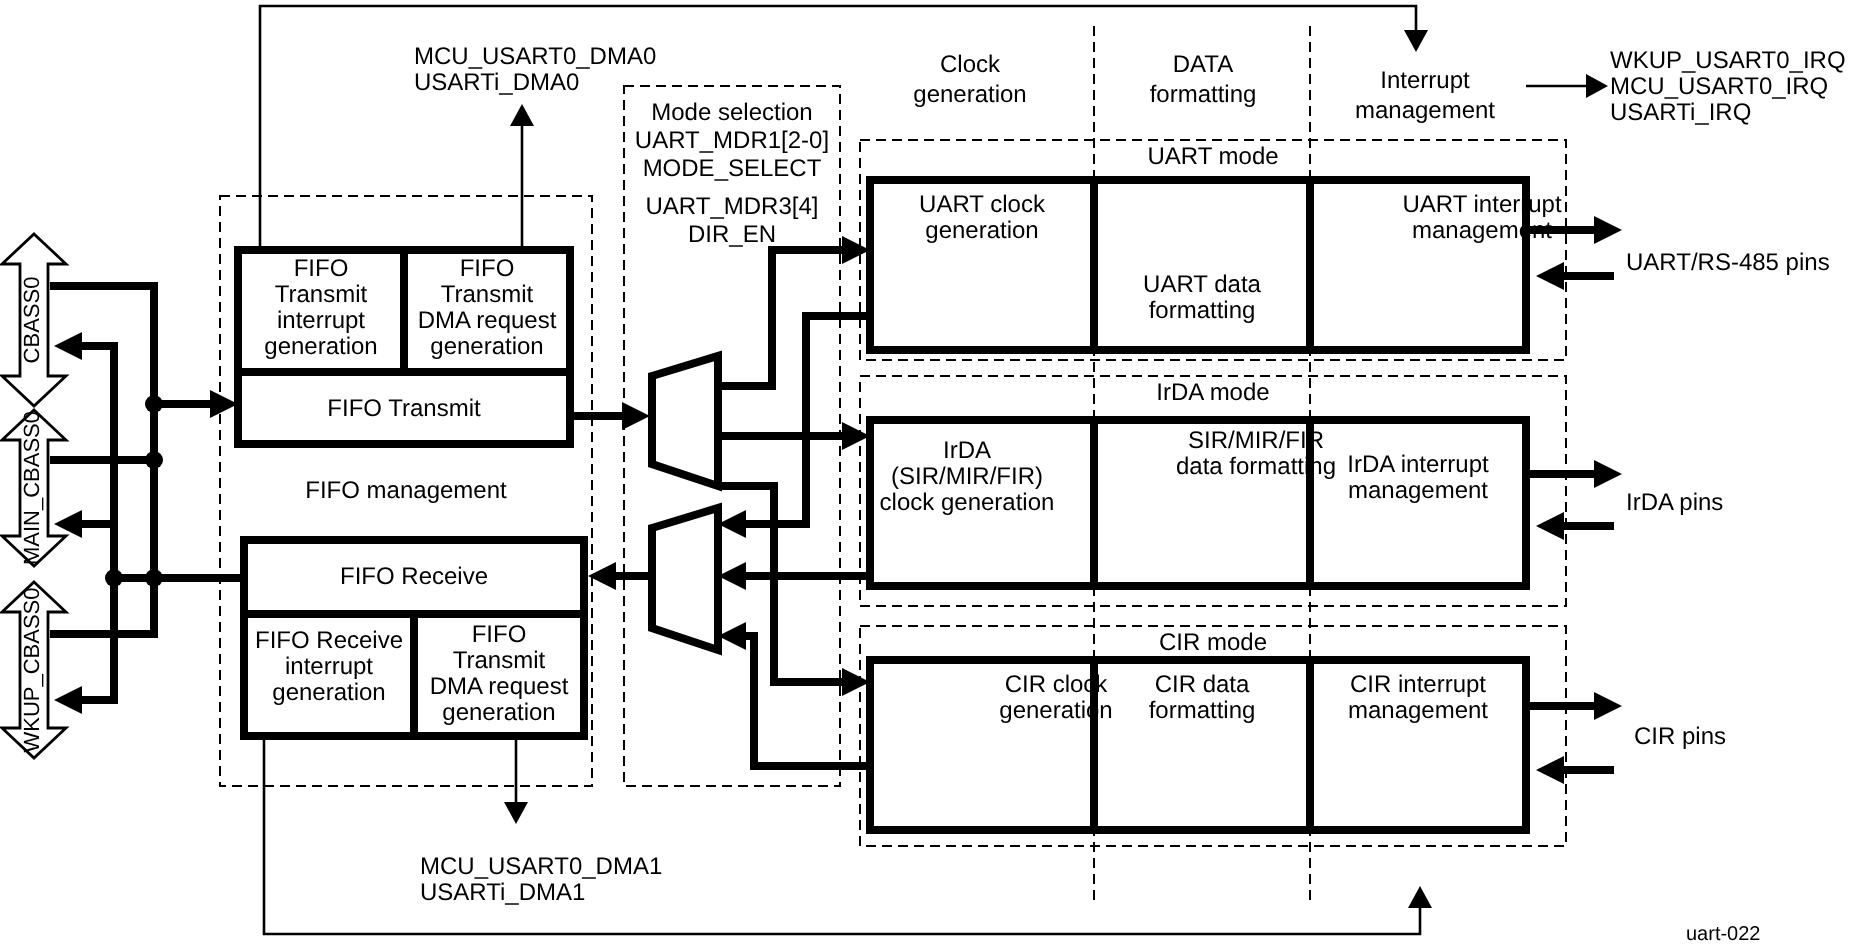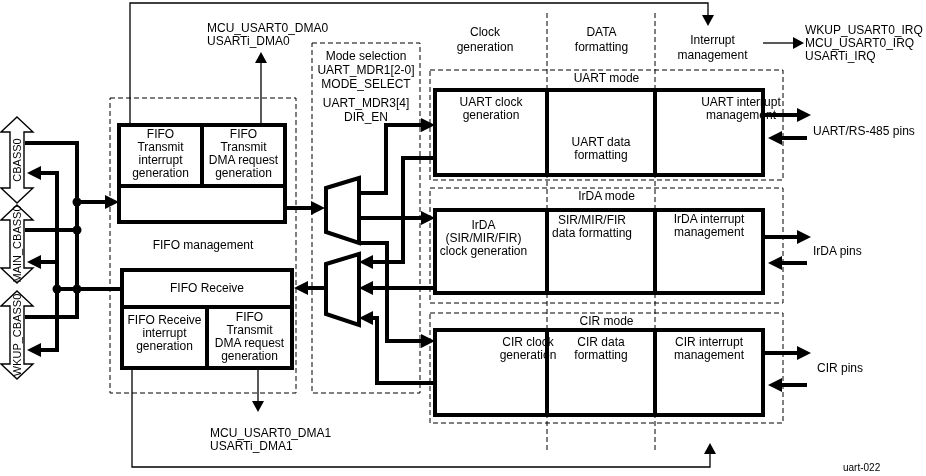--- a/index.html
+++ b/index.html
@@ -156,20 +156,21 @@
 
   <div class="t c" style="left:110px;top:239px;width:186px;">FIFO management</div>
   <div class="t c" style="left:121px;top:128px;width:79px;">FIFO
 Transmit
 interrupt
 generation</div>
   <div class="t c" style="left:204px;top:128px;width:79px;">FIFO
 Transmit
 DMA request
 generation</div>
+  <div class="t c" style="left:119px;top:198px;width:166px;">FIFO Transmit</div>
   <div class="t c" style="left:122px;top:282px;width:170px;">FIFO Receive</div>
   <div class="t c" style="left:124px;top:314px;width:81px;">FIFO Receive
 interrupt
 generation</div>
   <div class="t c" style="left:209px;top:311px;width:81px;">FIFO
 Transmit
 DMA request
 generation</div>
 
   <div class="t c" style="left:430px;top:72px;width:353px;">UART mode</div>
@@ -178,23 +179,23 @@
   <div class="t c" style="left:549px;top:96px;width:104px;margin-top:40px;">UART data
 formatting</div>
   <div class="t c" style="left:657px;top:96px;width:104px;margin-left:32px;">UART interrupt
 management</div>
   <div class="t" style="left:813px;top:125px;">UART/RS-485 pins</div>
 
   <div class="t c" style="left:430px;top:190px;width:353px;">IrDA mode</div>
   <div class="t c" style="left:437px;top:219px;width:93px;">IrDA
 (SIR/MIR/FIR)
 clock generation</div>
-  <div class="t c" style="left:549px;top:214px;width:86px;">SIR/MIR/FIR
+  <div class="t c" style="left:549px;top:214px;width:86px;padding-left:36px;">SIR/MIR/FIR
 data formatting</div>
-  <div class="t c" style="left:657px;top:213px;width:104px;">IrDA interrupt
+  <div class="t c" style="left:657px;top:226px;width:104px;">IrDA interrupt
 management</div>
   <div class="t" style="left:813px;top:245px;">IrDA pins</div>
 
   <div class="t c" style="left:430px;top:315px;width:353px;">CIR mode</div>
   <div class="t c" style="left:437px;top:336px;width:108px;margin-left:37px;">CIR clock
 generation</div>
   <div class="t c" style="left:549px;top:336px;width:104px;">CIR data
 formatting</div>
   <div class="t c" style="left:657px;top:336px;width:104px;">CIR interrupt
 management</div>

